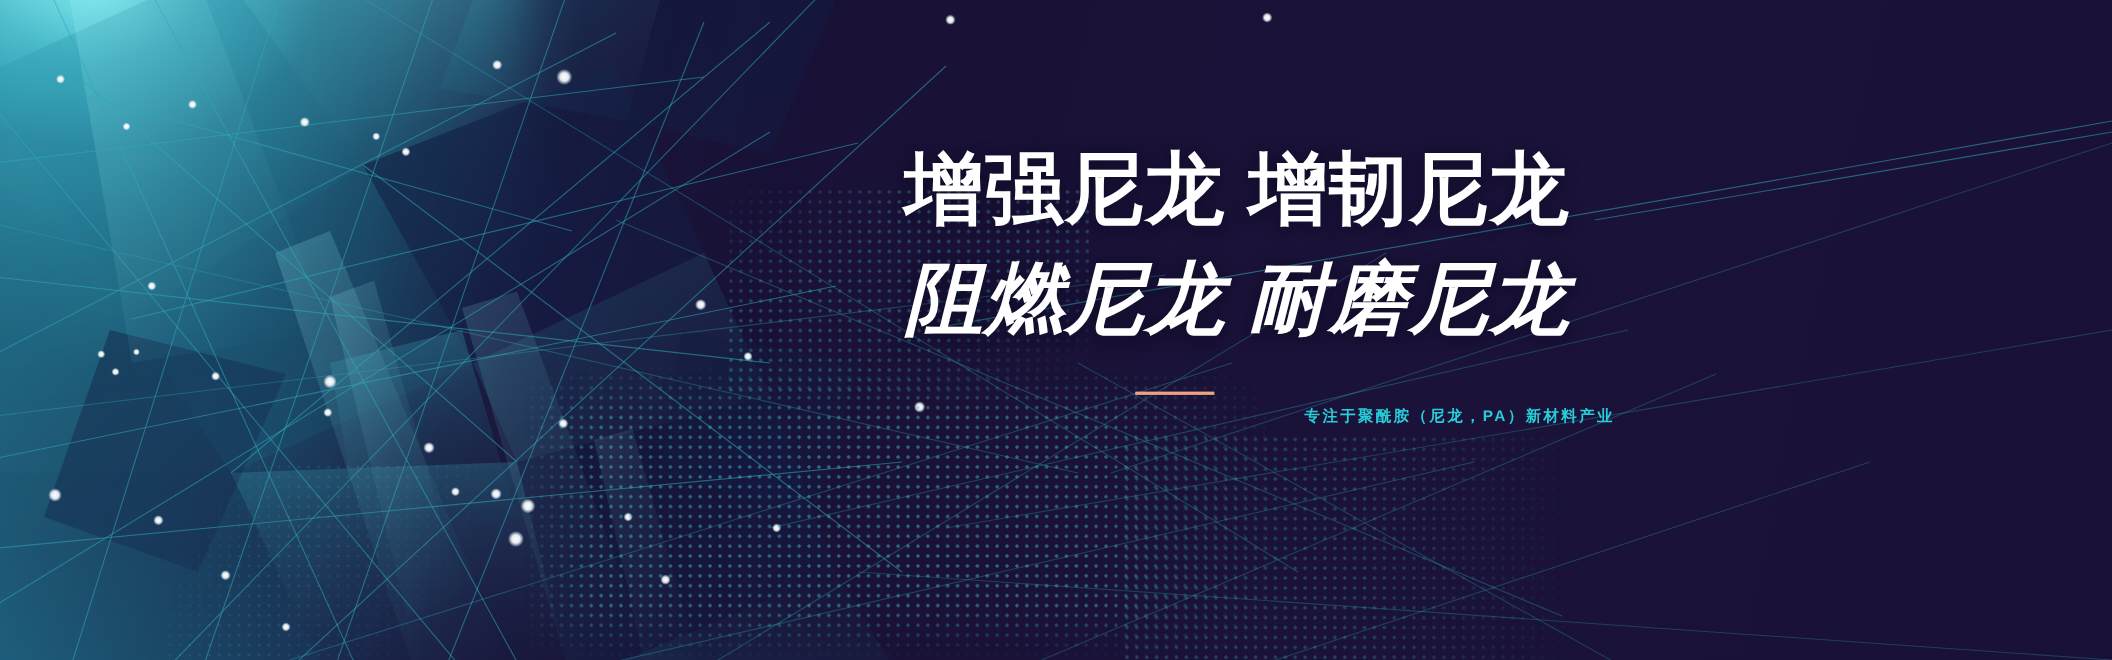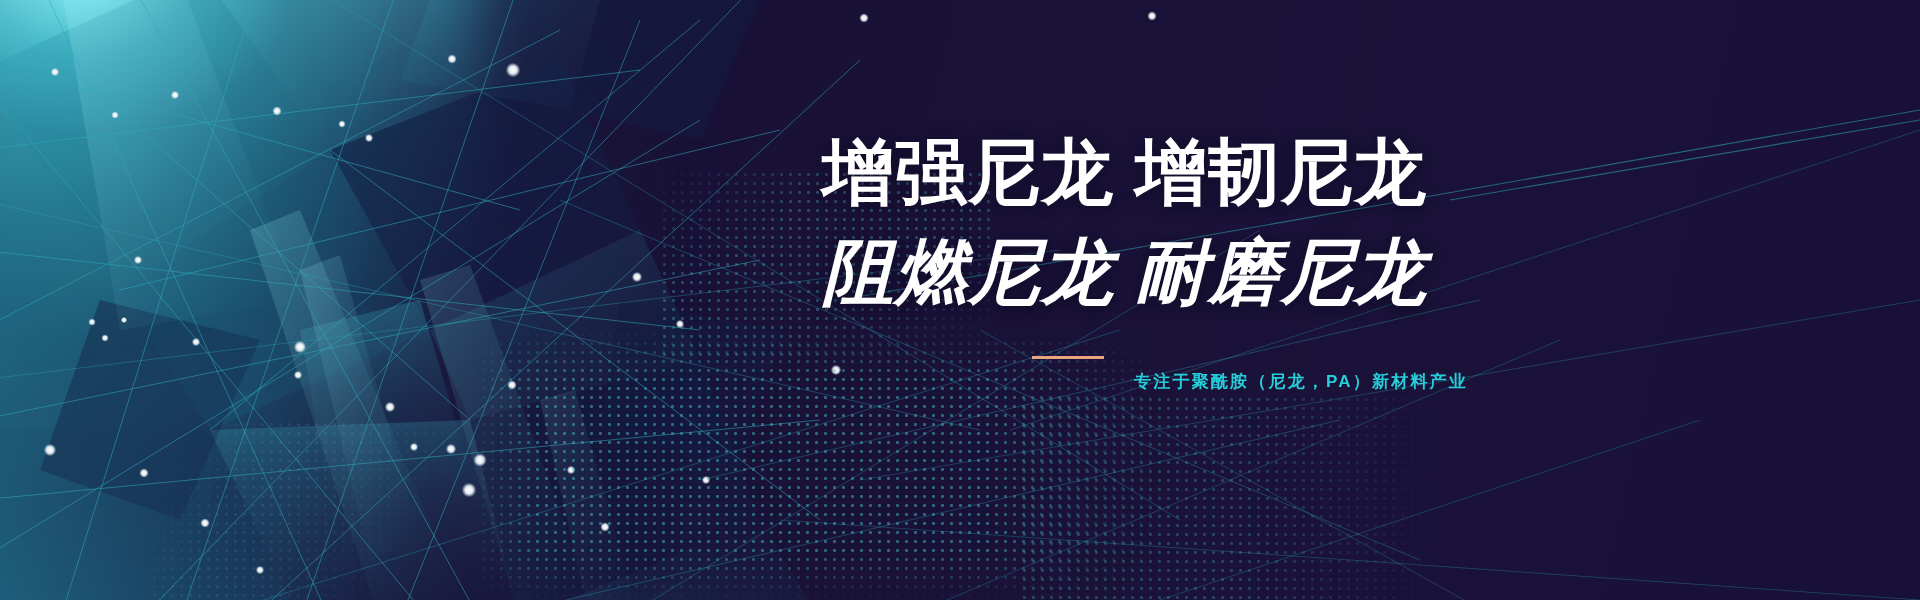--- a/index.html
+++ b/index.html
@@ -123,21 +123,21 @@
   }
 
   .subtitle {
     position:absolute;
     left:0; top:370px;
     width:668px;
     text-align:right;
     color:#27cdd8;
     font-family:"Liberation Sans","DejaVu Sans",sans-serif;
     font-weight:700;
-    font-size:17px;
+    font-size:14px;
     letter-spacing:2.2px;
     white-space:nowrap;
   }
 </style>
 </head>
 <body>
 
 <div class="banner">
 
   <div class="bg-layer bg-base"></div>

